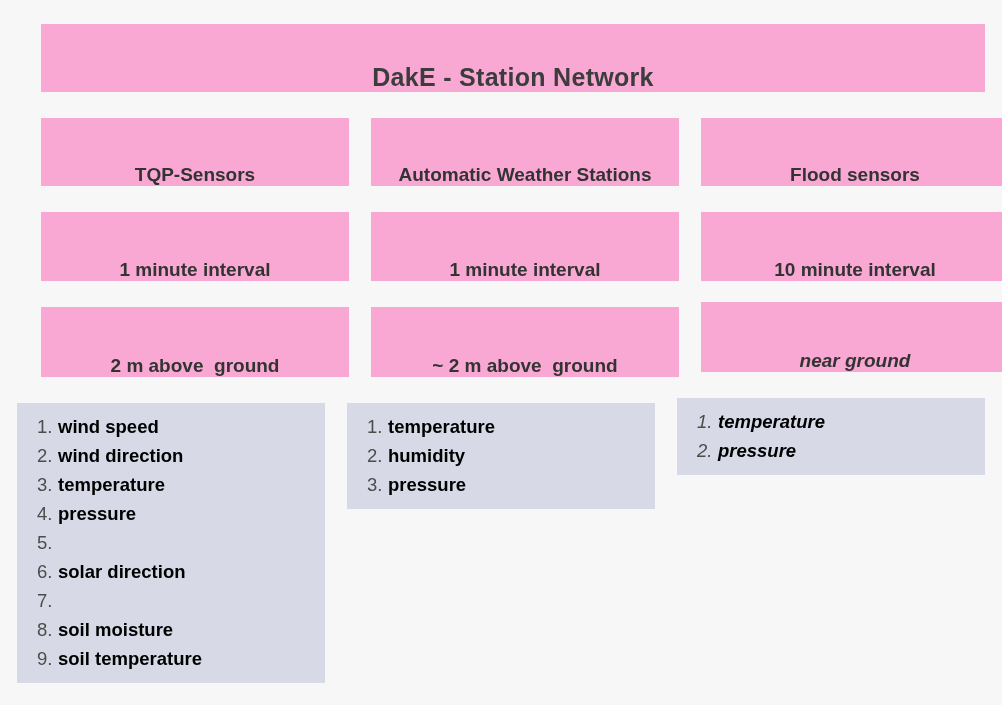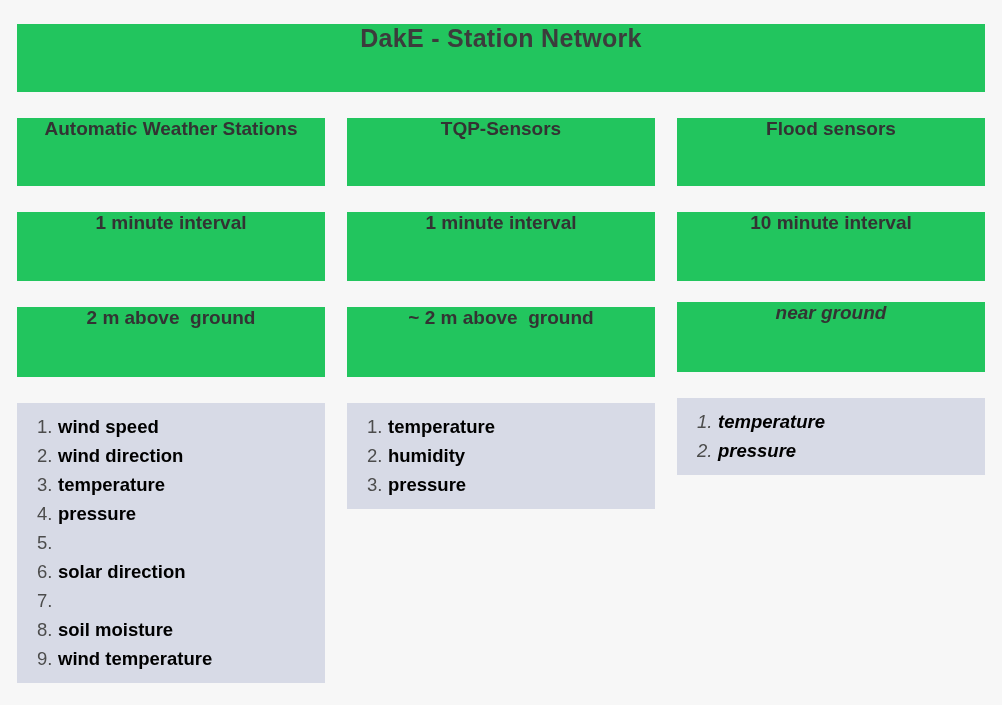--- a/index.html
+++ b/index.html
@@ -8,25 +8,26 @@
     background: #f7f7f7;
     font-family: "Liberation Sans", sans-serif;
     color: #323232;
     overflow: hidden;
   }
   .page {
     width: 1002px; height: 705px;
     padding: 24px 17px 0 17px;
   }
   .box {
-    background: #22c55e;
+    background: #f9a8d4;
     display: flex;
-    align-items: flex-start;
+    align-items: flex-end;
     justify-content: center;
     text-align: center;
+    margin-left: 24px;
   }
   .title-bar {
     height: 68px;
     margin-bottom: 26px;
     font-size: 25px;
     font-weight: bold;
     color: #3c3c3c;
     letter-spacing: 0.3px;
   }
   .grid {
@@ -75,24 +76,24 @@
 
 <div class="page">
 
   <div class="box title-bar">
     <span>DakE - Station Network</span>
   </div>
 
   <div class="grid">
 
     <div class="box cell">
-      <span>Automatic Weather Stations</span>
+      <span>TQP-Sensors</span>
     </div>
     <div class="box cell">
-      <span>TQP-Sensors</span>
+      <span>Automatic Weather Stations</span>
     </div>
     <div class="box cell">
       <span>Flood sensors</span>
     </div>
 
     <div class="box cell">
       <span>1 minute interval</span>
     </div>
     <div class="box cell">
       <span>1 minute interval</span>
@@ -138,21 +139,21 @@
           </li>
         <li>
             <span class="m-num">7.</span>
           </li>
         <li>
             <span class="m-num">8.</span>
             <span class="m-label">soil moisture</span>
           </li>
         <li>
             <span class="m-num">9.</span>
-            <span class="m-label">wind temperature</span>
+            <span class="m-label">soil temperature</span>
           </li>
       </ul>
     </div>
 
     <div class="list-box">
       <ul class="m-list">
         <li>
             <span class="m-num">1.</span>
             <span class="m-label">temperature</span>
           </li>

